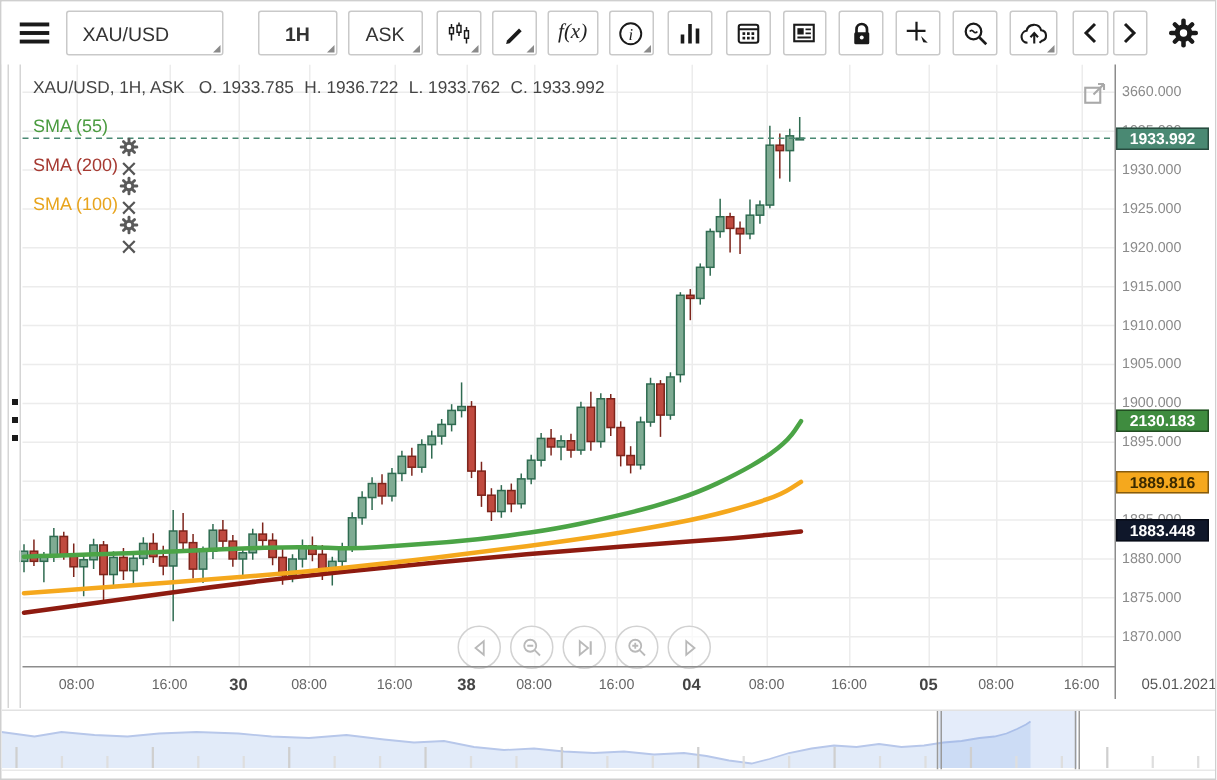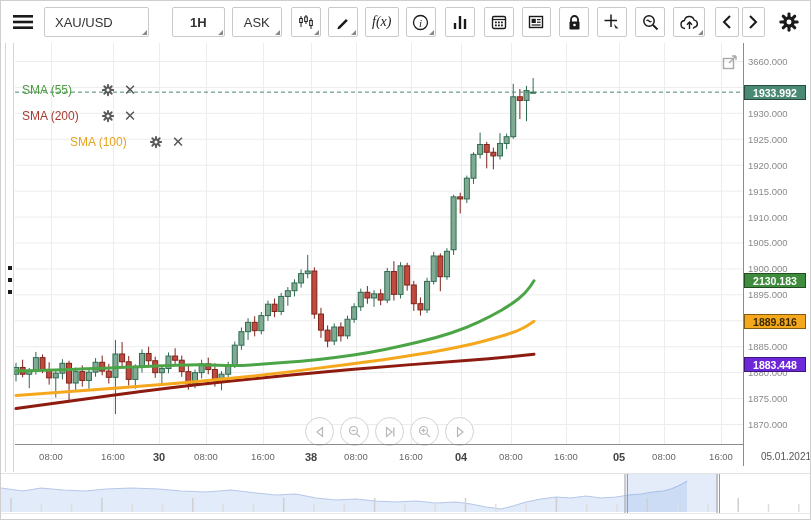--- a/index.html
+++ b/index.html
@@ -13,21 +13,21 @@
   .bold{font-weight:bold;}
   .fx{font-family:"Liberation Serif","DejaVu Serif",serif;font-style:italic;font-size:14px;}
   .tb-ico{display:block;}
   
   .chart-wrap{position:absolute;left:0;top:42px;width:811px;height:430px;}
   #chart-svg{position:absolute;left:0;top:0;}
   .ohlc-line{position:absolute;left:21px;top:10px;font-size:11.5px;color:#444;white-space:nowrap;}
   .ohlc-line b{font-weight:normal;}
   .ohlc-val{margin-right:7px;}
   .legend{position:absolute;left:21px;top:34px;}
-  .leg-row{display:flex;align-items:center;height:26px;}
+  .leg-row{display:flex;align-items:flex-end;height:26px;flex-direction:column;}
   .leg-label{font-size:12px;width:72px;}
   .leg-ico{width:16px;height:16px;margin-left:6px;cursor:pointer;color:#555;display:flex;align-items:center;justify-content:center;font-size:14px;}
   .x-ico{font-size:15px;color:#555;font-weight:bold;}
   
   .left-strip{position:absolute;left:4px;top:0;width:9px;height:429px;border-left:1px solid #d5d5d5;border-right:1px solid #d5d5d5;box-sizing:border-box;}
   .strip-handle{position:absolute;left:2px;top:223px;width:4px;cursor:pointer;}
   .strip-handle div{width:4px;height:4px;background:#1a1a1a;margin-bottom:8px;}
   
   .popout{position:absolute;left:720px;top:9px;width:19px;height:19px;cursor:pointer;}
   
@@ -378,20 +378,24 @@
           <rect x="523.01" y="47.55849000000023" width="5" height="9.852829999999294" fill="#7fab93" stroke="#2f6b51" stroke-width="1"></rect>
           <line x1="532.14" x2="532.14" y1="34.9987246000001" y2="50.34839660000029" stroke="#2f6b51" stroke-width="1"></line>
           <rect x="529.64" y="49.1556856000002" width="5" height="1.0734398999993786" fill="#7fab93" stroke="#2f6b51" stroke-width="1"></rect>
         </g>
         <path d="M15 365.4419 Q80 356.62620999999973 110 352.47765 Q140 348.32909000000024 170 344.6991 Q200 341.06910999999974 230 337.9576899999996 Q260 334.8462699999995 290 331.99413499999974 Q320 329.142 350 326.54915 Q380 323.9563 410 321.62273499999975 Q440 319.2891699999995 465 317.47417499999995 Q490 315.65918000000045 511.5 313.4604432 L533 311.2617063999995" fill="none" stroke="#8e1b10" stroke-width="3" stroke-linecap="round"></path>
         <path d="M15 352.47765 Q80 347.8105199999995 110 345.47695499999986 Q140 343.14339000000024 170 340.809825 Q200 338.47625999999974 230 335.3648399999996 Q260 332.2534199999995 290 328.62342999999987 Q320 324.99344000000025 350 321.1041650000002 Q380 317.2148900000002 405 313.3256150000002 Q430 309.4363400000002 450 305.5470650000002 Q470 301.6577900000002 485 297.5092299999999 Q500 293.3606699999995 510 289.98996499999964 Q520 286.61925999999977 526.5 282.4292143999998 L533 278.23916879999985" fill="none" stroke="#f5a81d" stroke-width="3" stroke-linecap="round"></path>
         <path d="M15 328.10485999999975 Q100 325.51200999999975 125 324.21558499999975 Q150 322.91915999999975 175 322.1413049999999 Q200 321.36345 217.5 322.1413049999999 Q235 322.91915999999975 250 321.8820200000001 Q265 320.84488000000044 282.5 319.54845500000044 Q300 318.25203000000045 317.5 316.4370350000003 Q335 314.6220400000002 352.5 312.0291900000002 Q370 309.4363400000002 385 306.32492000000013 Q400 303.2135 417.5 299.0649400000002 Q435 294.91638000000046 450 289.9899650000002 Q465 285.06354999999996 477.5 279.0999950000001 Q490 273.1364400000002 500 267.4321700000001 Q510 261.7279 517.5 255.7643450000001 Q525 249.80079000000023 529 243.78797085000033 L533 237.77515170000044" fill="none" stroke="#4ba446" stroke-width="3" stroke-linecap="round"></path>
         <line x1="14" x2="742" y1="49.1556856000002" y2="49.1556856000002" stroke="#4a8973" stroke-width="1" stroke-dasharray="4 3"></line>
       </svg>
 
+    <div class="ohlc-line">
+      <span>XAU/USD, 1H, ASK</span>&nbsp;&nbsp;
+      <b>O.</b> <span class="ohlc-val">1933.785</span><b>H.</b> <span class="ohlc-val">1936.722</span><b>L.</b> <span class="ohlc-val">1933.762</span><b>C.</b> <span class="ohlc-val">1933.992</span>
+    </div>
 
     <div class="legend">
       <div class="leg-row">
         <span class="leg-label" style="color: rgb(74, 155, 63);">SMA (55)</span>
         <span class="leg-ico">
             <svg width="14" height="14" viewBox="0 0 16 16">
               <g fill="#5a5a5a">
                 <rect x="6.9" y="1" width="2.2" height="14" rx="1"></rect>
                 <rect x="6.9" y="1" width="2.2" height="14" rx="1" transform="rotate(45 8 8)"></rect>
                 <rect x="6.9" y="1" width="2.2" height="14" rx="1" transform="rotate(90 8 8)"></rect>
@@ -413,21 +417,21 @@
                 <rect x="6.9" y="1" width="2.2" height="14" rx="1" transform="rotate(90 8 8)"></rect>
                 <rect x="6.9" y="1" width="2.2" height="14" rx="1" transform="rotate(135 8 8)"></rect>
                 <circle cx="8" cy="8" r="4"></circle>
               </g>
               <circle cx="8" cy="8" r="1.8" fill="#fff"></circle>
             </svg>
           </span>
         <span class="leg-ico x-ico">✕</span>
       </div>
       <div class="leg-row">
-        <span class="leg-label" style="color: rgb(232, 164, 29); margin-left: 48px;">SMA (100)</span>
+        <span class="leg-label" style="color: rgb(232, 164, 29);">SMA (100)</span>
         <span class="leg-ico">
             <svg width="14" height="14" viewBox="0 0 16 16">
               <g fill="#5a5a5a">
                 <rect x="6.9" y="1" width="2.2" height="14" rx="1"></rect>
                 <rect x="6.9" y="1" width="2.2" height="14" rx="1" transform="rotate(45 8 8)"></rect>
                 <rect x="6.9" y="1" width="2.2" height="14" rx="1" transform="rotate(90 8 8)"></rect>
                 <rect x="6.9" y="1" width="2.2" height="14" rx="1" transform="rotate(135 8 8)"></rect>
                 <circle cx="8" cy="8" r="4"></circle>
               </g>
               <circle cx="8" cy="8" r="1.8" fill="#fff"></circle>
@@ -519,21 +523,21 @@
         <div class="xtick" style="left: 565px;">16:00</div>
         <div class="xtick day" style="left: 618px;">05</div>
         <div class="xtick" style="left: 663px;">08:00</div>
         <div class="xtick" style="left: 720px;">16:00</div>
         <div class="xtick date" style="left: 771px; padding-left: 28px;">05.01.2021</div>
       </div>
     <div id="badges">
         <div class="badge" style="top: 41.6557px; background: rgb(74, 137, 115); color: rgb(255, 255, 255);">1933.992</div>
         <div class="badge" style="top: 230.275px; background: rgb(63, 140, 63); color: rgb(255, 255, 255);">2130.183</div>
         <div class="badge" style="top: 270.739px; background: rgb(245, 168, 29); color: rgb(58, 42, 0);">1889.816</div>
-        <div class="badge" style="top: 314px; background: #6d28d9; color: rgb(255, 255, 255);">1883.448</div>
+        <div class="badge" style="top: 303px; background: #0f172a; color: rgb(255, 255, 255);">1883.448</div>
       </div>
   </div>
 
   <div class="navigator">
     <svg id="nav-svg" width="811" height="39">
         <polygon points="0,14 22,17 40,14 62,16 84,17 105,15 130,14 158,15 180,17 205,18 230,16 255,19 275,21 295,20 315,24 335,26 355,25 375,27 395,28 415,27 435,29 455,28 470,30 485,33 500,35 512,32 525,28 540,25 555,23 570,24 585,22 600,24 615,23 628,21 640,20 652,18 662,17 670,15 677,12 683,9 686,7 686,38 0,38" fill="#e2ebf9" stroke="none"></polygon>
         <polyline points="0,14 22,17 40,14 62,16 84,17 105,15 130,14 158,15 180,17 205,18 230,16 255,19 275,21 295,20 315,24 335,26 355,25 375,27 395,28 415,27 435,29 455,28 470,30 485,33 500,35 512,32 525,28 540,25 555,23 570,24 585,22 600,24 615,23 628,21 640,20 652,18 662,17 670,15 677,12 683,9 686,7" fill="none" stroke="#b7c7ea" stroke-width="1.2"></polyline>
         <rect x="625" y="0" width="92" height="38" fill="rgba(120,160,230,0.20)"></rect>
         <line x1="624" x2="624" y1="0" y2="39" stroke="#9a9a9a" stroke-width="1"></line>
         <line x1="626.5" x2="626.5" y1="0" y2="39" stroke="#9a9a9a" stroke-width="1"></line>

